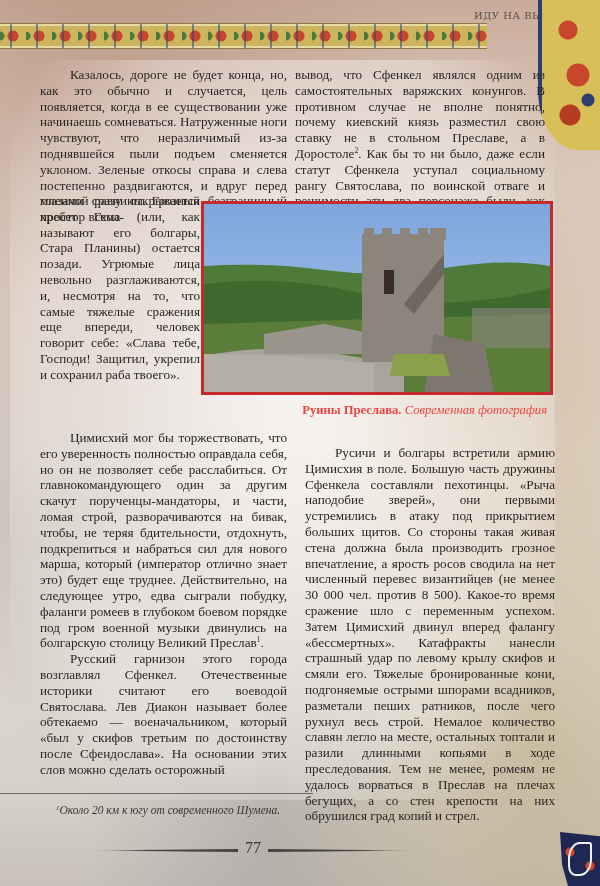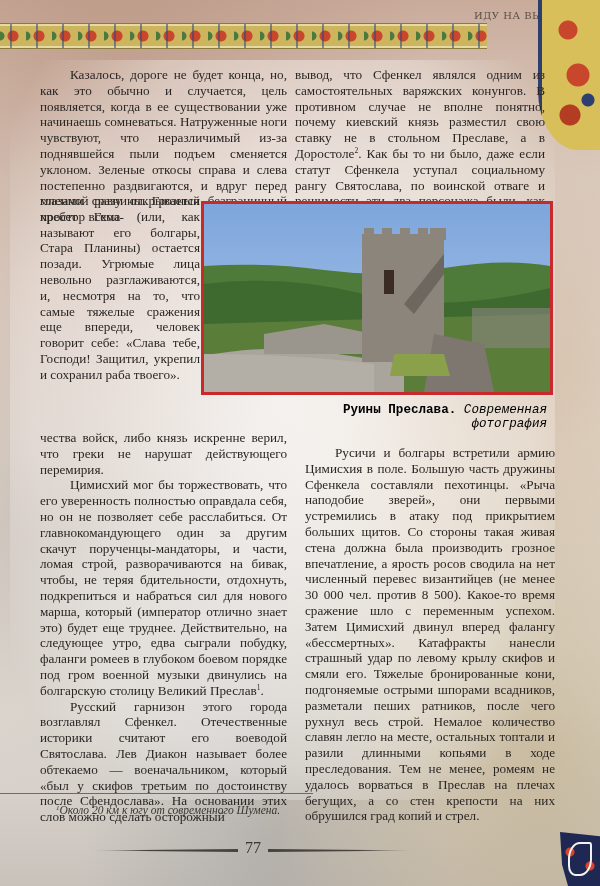--- a/index.html
+++ b/index.html
@@ -65,21 +65,21 @@
   .col-left-bottom { left:40px; top:430px; width:247px; }
   .col-right-top { left:295px; top:67px; width:250px; }
   .col-right-bottom { left:305px; top:445px; width:250px; }
   .photo-frame {
     position:absolute; left:201px; top:201px; width:352px; height:194px;
     border:3px solid #c8292a; box-sizing:border-box; overflow:hidden; background:#8fb4e0;
   }
   .photo-frame svg { display:block; }
   .caption {
     position:absolute; left:285px; top:403px; width:262px; text-align:right;
-    font-family:Liberation Mono, monospace; font-size:12.6px; color:#000000;
+    font-family:Liberation Serif, serif; font-size:12.6px; color:#ef4444;
   }
   .caption .bold { font-weight:bold; }
   .caption .ital { font-style:italic; }
   .footnote-rule {
     position:absolute; left:0; top:793px; width:313px; height:1px; background:#6e6a66;
   }
   .footnotes {
     position:absolute; left:56px; top:801px; font-size:11.5px; line-height:15px;
     font-style:italic; color:#3a3632;
   }
@@ -114,21 +114,20 @@
 
 <div class="col col-left-top">
   <p class="indent">Казалось, дороге не будет конца, но, как это обычно и случается, цель появляется, когда в ее существовании уже начинаешь сомневаться. Натруженные ноги чувствуют, что неразличимый из-за поднявшейся пыли подъем сменяется уклоном. Зеленые откосы справа и слева постепенно раздвигаются, и вдруг перед глазами сразу открывается безграничный простор всхол-</p>
 </div>
 
 <div class="col col-left-narrow">
   <p>мленной равнины. Грозный хребет Гема (или, как называют его болгары, Стара Планины) остается позади. Угрюмые лица невольно разглаживаются, и, несмотря на то, что самые тяжелые сражения еще впереди, человек говорит себе: «Слава тебе, Господи! Защитил, укрепил и сохранил раба твоего».</p>
 </div>
 
 <div class="col col-left-bottom">
-  <p>чества войск, либо князь искренне верил, что греки не нарушат действующего перемирия.</p>
   <p class="indent"><span>Цимисхий мог бы торжествовать, что его уверенность полностью оправдала себя, но он не позволяет себе расслабиться. От главнокомандующего один за другим скачут порученцы-мандаторы, и части, ломая строй, разворачиваются на бивак, чтобы, не теряя бдительности, отдохнуть, подкрепиться и набраться сил для нового марша, который (император отлично знает это) будет еще труднее. Действительно, на следующее утро, едва сыграли побудку, фаланги ромеев в глубоком боевом порядке под гром военной музыки двинулись на болгарскую столицу Великий Преслав</span><sup class="fn">1</sup>.</p>
   <p class="indent">Русский гарнизон этого города возглавлял Сфенкел. Отечественные историки считают его воеводой Святослава. Лев Диакон называет более обтекаемо — военачальником, который «был у скифов третьим по достоинству после Сфендослава». На основании этих слов можно сделать осторожный</p>
 </div>
 
 <div class="col col-right-top">
   <p><span>вывод, что Сфенкел являлся одним из самостоятельных варяжских конунгов. В противном случае не вполне понятно, почему киевский князь разместил свою ставку не в стольном Преславе, а в Доростоле</span><sup class="fn">2</sup><span>. Как бы то ни было, даже если статут Сфенкела уступал социальному рангу Святослава, по воинской отваге и решимости эти два персонажа были, как минимум, равны.</span></p>
 </div>
 
 <div class="photo-frame">
   <svg width="346" height="188" viewBox="0 0 346 188">

